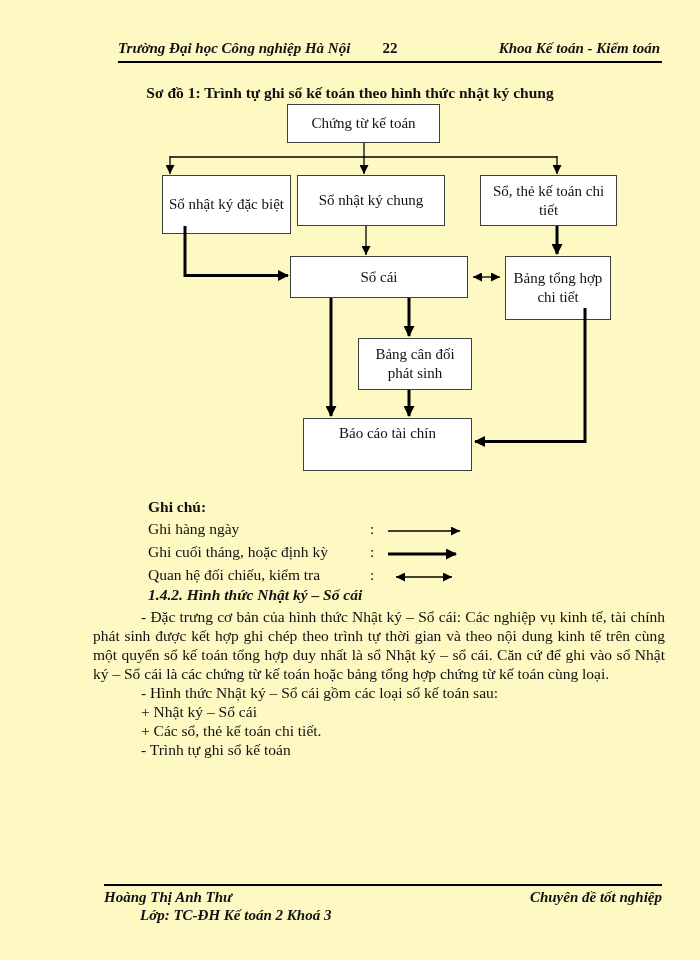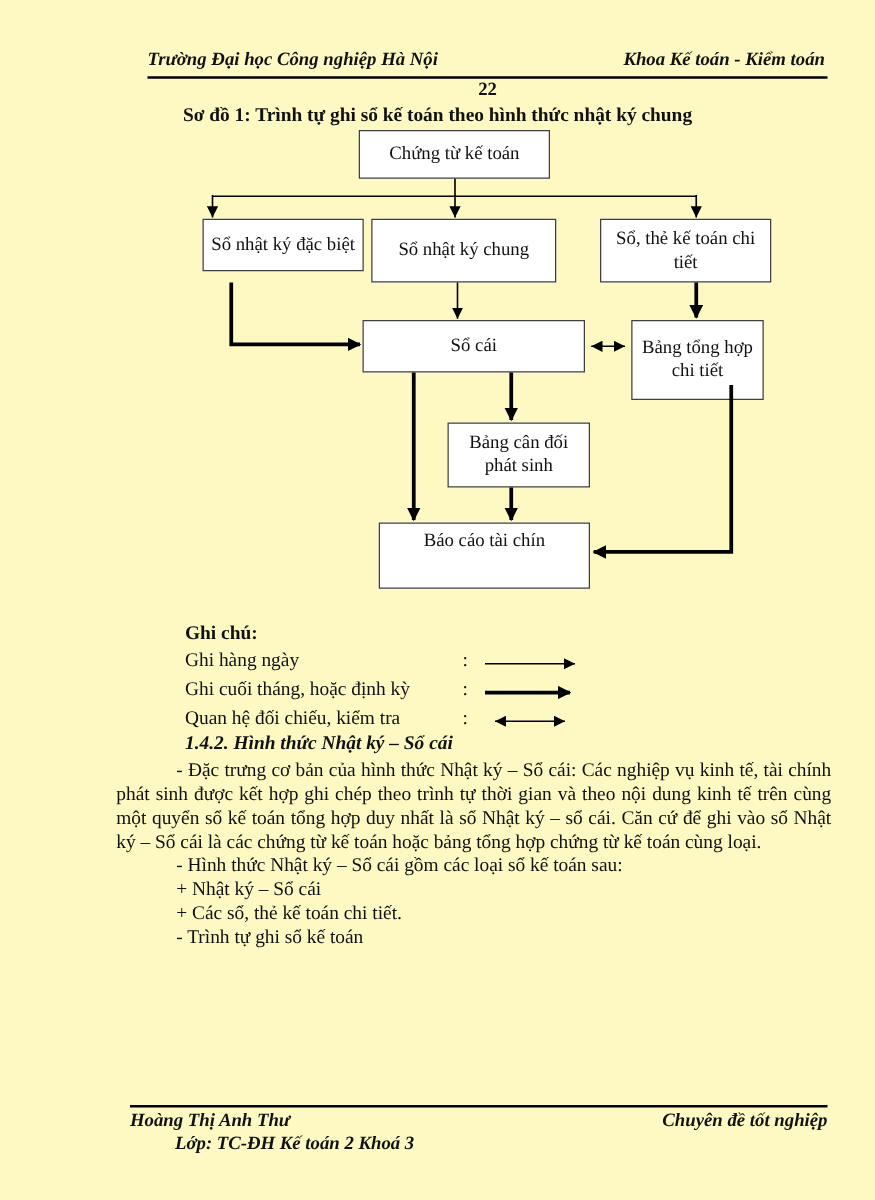--- a/index.html
+++ b/index.html
@@ -11,21 +11,21 @@
     color:#111;
     overflow:hidden;
   }
   
   .header{
     position:absolute;left:118px;top:40px;width:544px;height:21px;
     border-bottom:2px solid #000;
     font-size:15px;font-style:italic;font-weight:bold;
   }
   .header .inst{position:absolute;left:0;top:0;}
-  .header .pnum{position:absolute;left:252px;top:0;width:40px;text-align:center;font-style:normal;margin-top:24px;}
+  .header .pnum{position:absolute;left:252px;top:0;width:40px;text-align:center;font-style:normal;}
   .header .dept{position:absolute;right:2px;top:0;}
   
   .fig-title{
     position:absolute;left:0;top:84px;width:700px;
     text-align:center;font-weight:bold;font-size:15.5px;
   }
   
   .dbox{
     position:absolute;
     border:1px solid #3f3f3f;
@@ -73,21 +73,21 @@
     <span class="inst">Trường Đại học Công nghiệp Hà Nội</span>
     <span class="pnum">22</span>
     <span class="dept">Khoa Kế toán - Kiểm toán</span>
   </div>
 
   <div class="fig-title">Sơ đồ 1: Trình tự ghi sổ kế toán theo hình thức nhật ký chung</div>
 
   <div class="dbox" style="left:287px;top:104px;width:153px;height:39px;">
     <span>Chứng từ kế toán</span>
   </div>
-  <div class="dbox" style="left:162px;top:175px;width:129px;height:42px;">
+  <div class="dbox" style="left:162px;top:175px;width:129px;height:59px;">
     <span>Sổ nhật ký đặc biệt</span>
   </div>
   <div class="dbox" style="left:297px;top:175px;width:148px;height:51px;">
     <span>Sổ nhật ký chung</span>
   </div>
   <div class="dbox" style="left:480px;top:175px;width:137px;height:51px;">
     <span>Sổ, thẻ kế toán chi tiết</span>
   </div>
   <div class="dbox" style="left:290px;top:256px;width:178px;height:42px;">
     <span>Sổ cái</span>

